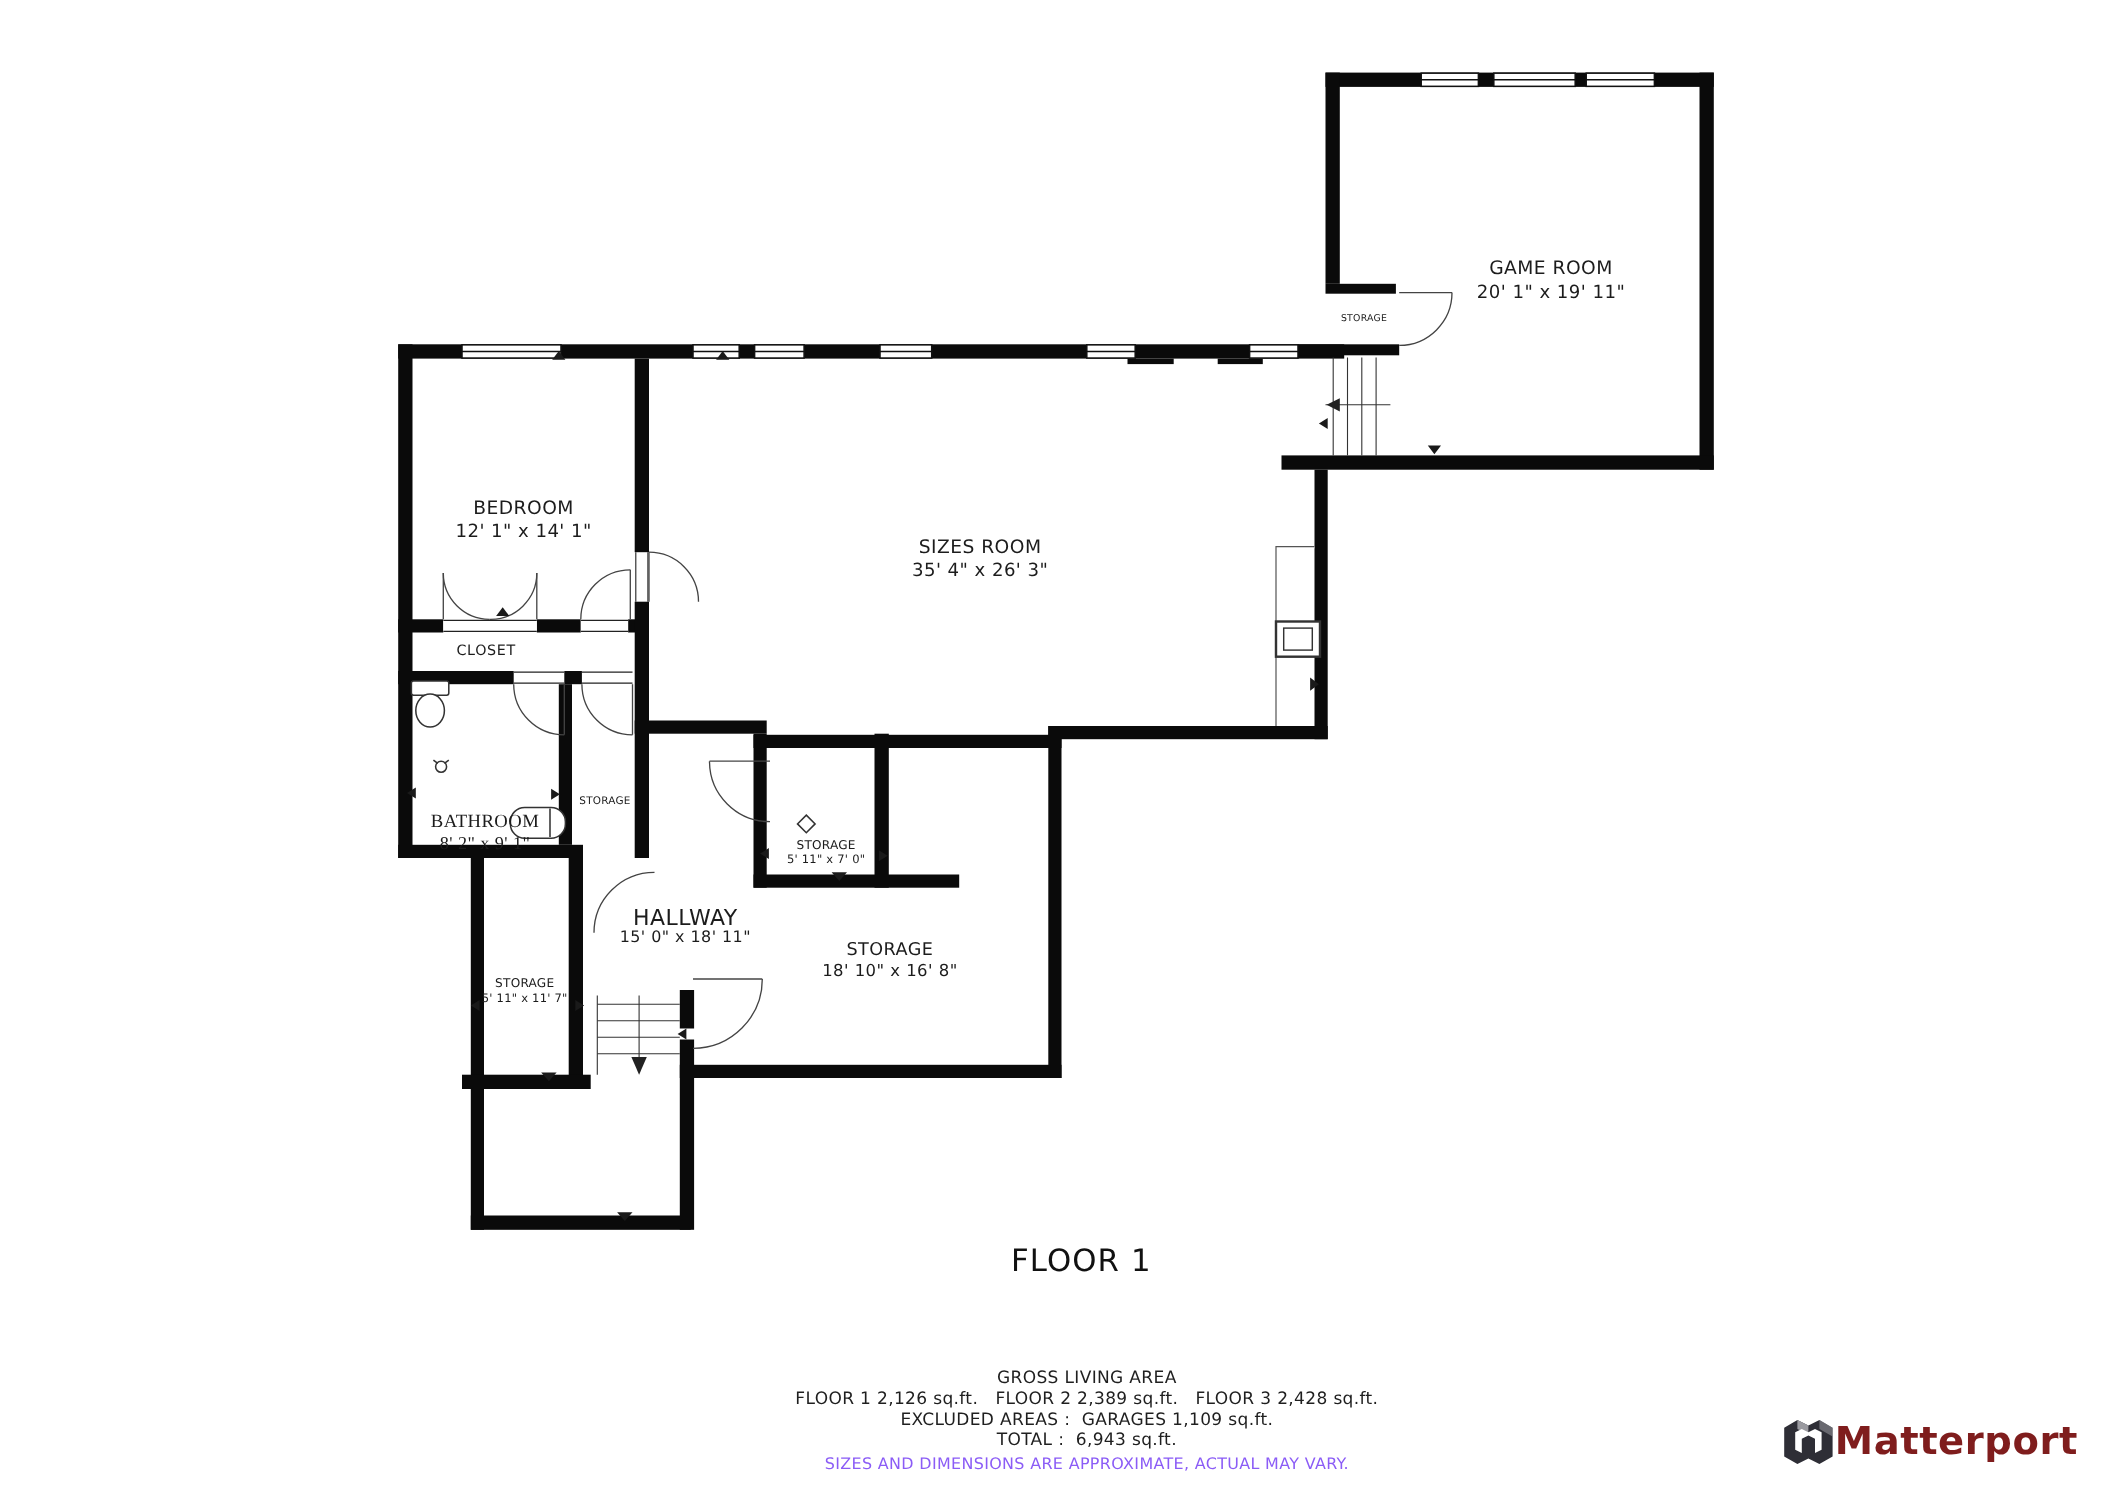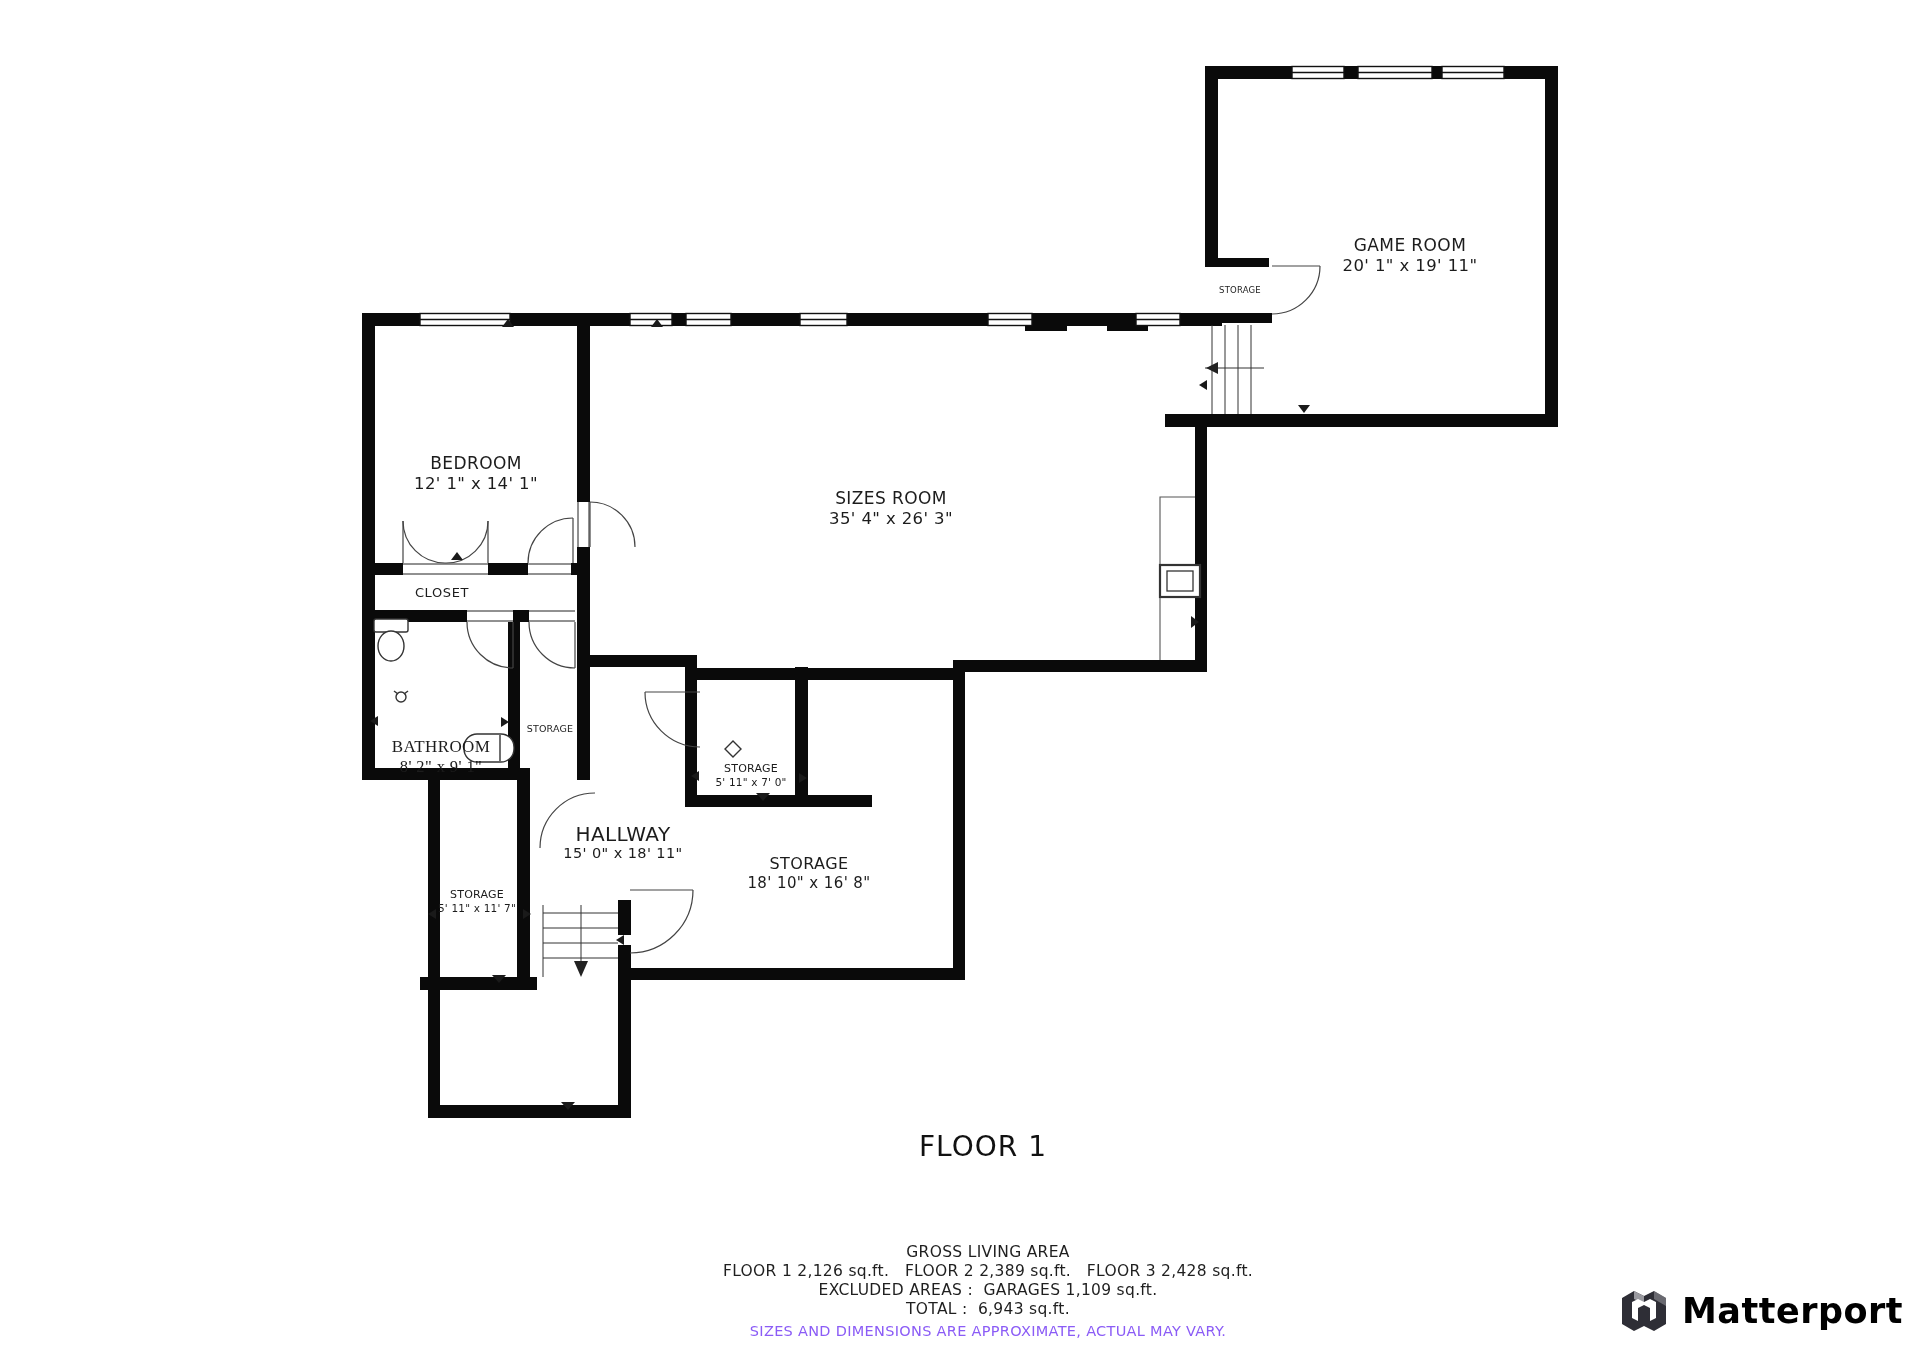--- a/index.html
+++ b/index.html
@@ -17,21 +17,21 @@
   .lbl-sm .nm{font-size:11px;line-height:14px;letter-spacing:.2px;}
   .lbl-sm .dm{font-size:10.5px;line-height:13px;letter-spacing:.2px;}
   .lbl-tiny{font-size:9.5px;letter-spacing:.2px;}
   .lbl-micro{font-size:8.5px;letter-spacing:.2px;}
   .closet{font-size:13px;letter-spacing:.6px;}
   .floor-title{position:absolute;left:963px;top:1146px;transform:translate(-50%,-50%);font-size:28px;color:#111;letter-spacing:1px;margin-left:20px;}
   .summary{position:absolute;left:963px;top:1292px;transform:translate(-50%,-50%);text-align:center;color:#1f1f1f;margin-left:25px;}
   .summary div{font-size:15.5px;line-height:19px;white-space:pre;letter-spacing:.3px;}
   .summary .disclaimer{color:#8b5cf6;font-size:14.5px;margin-top:3px;}
   .logo{position:absolute;left:1620px;top:1288px;display:flex;align-items:center;}
-  .logo-text{font-size:35px;font-weight:bold;color:#000000;letter-spacing:.5px;margin-left:14px;line-height:44px;}
+  .logo-text{font-size:35px;font-weight:bold;color:#7f1d1d;letter-spacing:.5px;line-height:44px;}
 </style>
 </head>
 <body>
 
 <svg id="plan" viewBox="0 0 1920 1358" xmlns="http://www.w3.org/2000/svg">
 
   <g fill="#0a0a0a">
 
     <rect x="362" y="313" width="860" height="13"></rect>
     <rect x="362" y="313" width="13" height="467"></rect>

